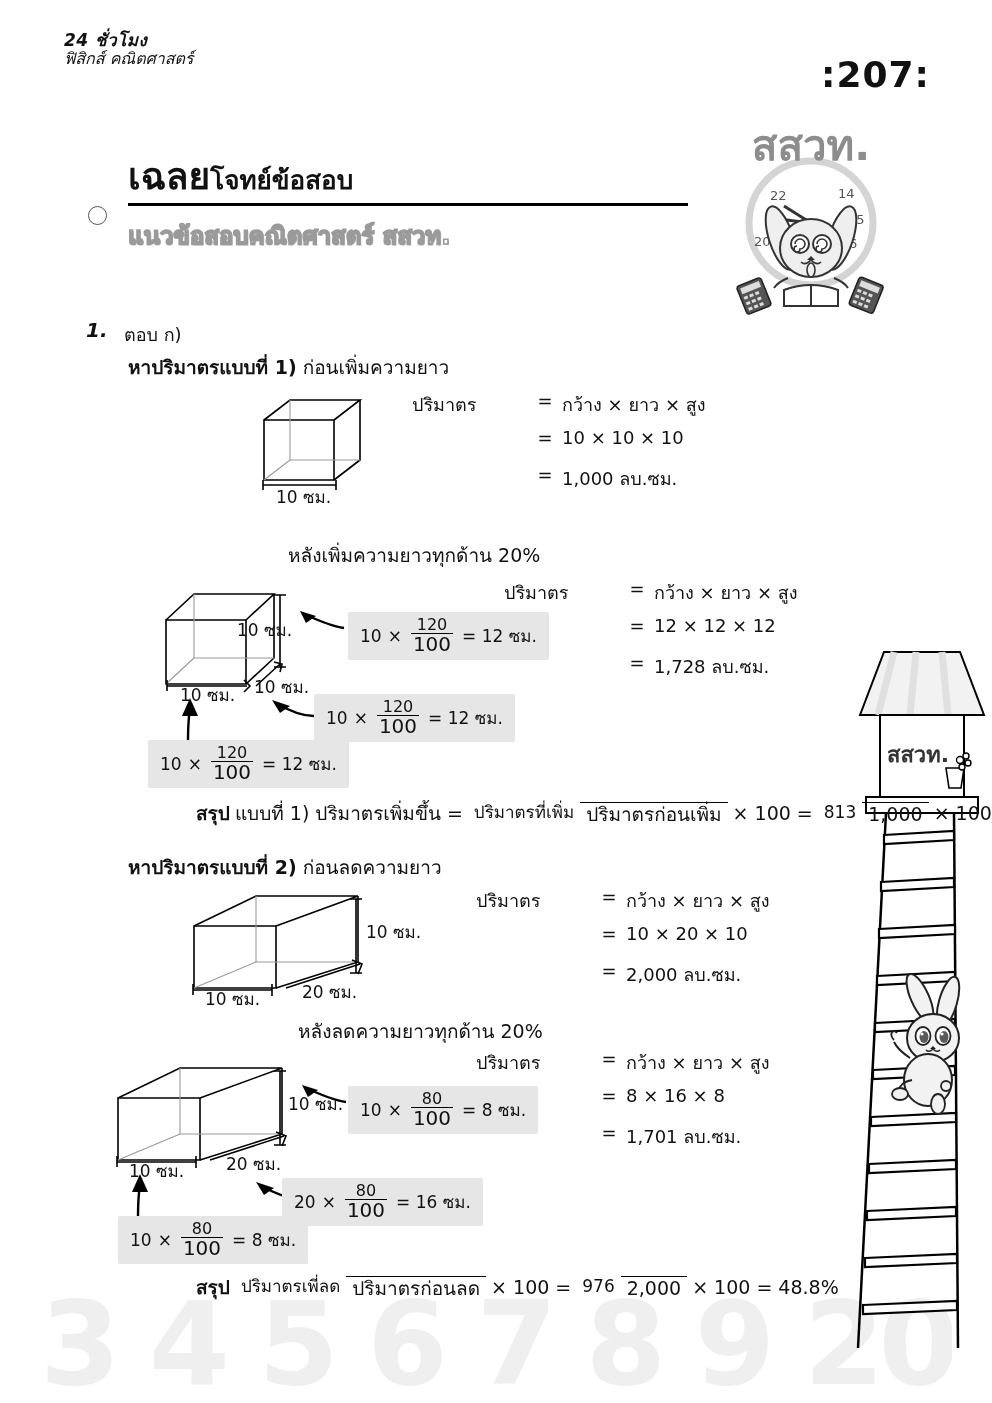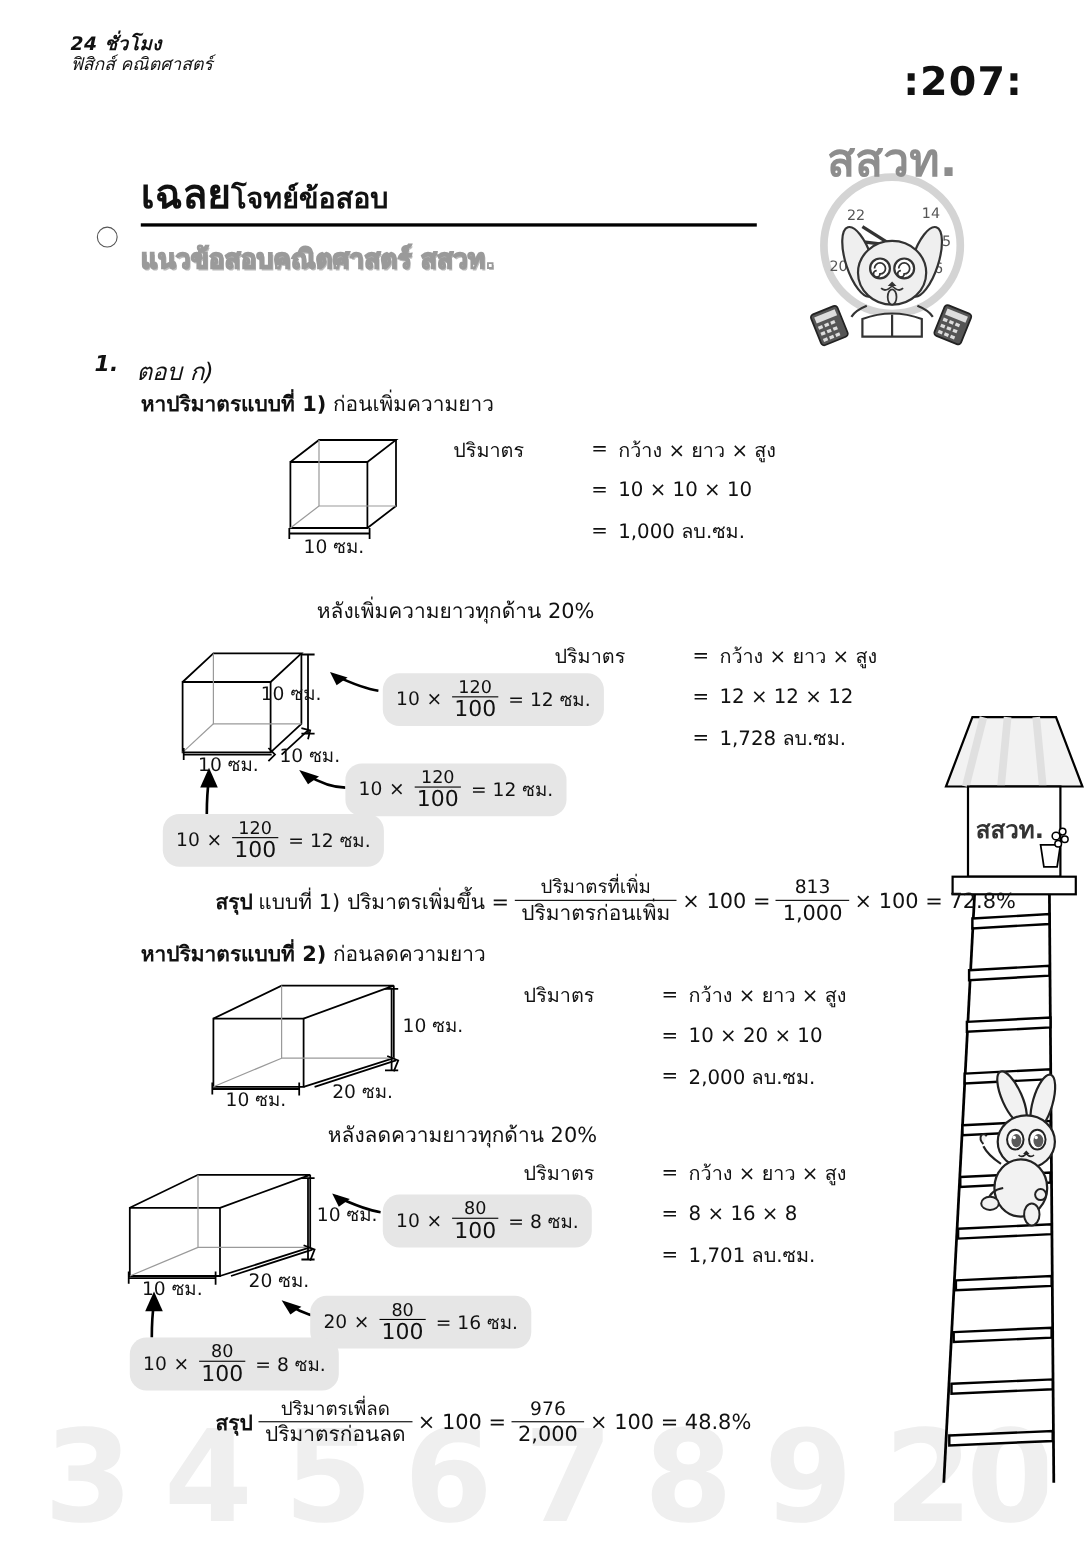--- a/index.html
+++ b/index.html
@@ -48,47 +48,47 @@
 
   
   .mascot { position:absolute; right:96px; top:118px; width:170px; height:190px; z-index:4;}
 
   
   .tower { position:absolute; right:0px; top:590px; width:150px; height:760px; z-index:1;}
 
   
   .content { position:absolute; left:0; top:0; width:860px; z-index:3;}
   .qnum { position:absolute; left:86px; top:318px; font-size:20px; font-weight:bold; font-style:italic;}
-  .qans { position:absolute; left:124px; top:320px; font-size:22px; font-style:italic;}
+  .qans { position:absolute; left:124px; top:320px; font-size:18px; }
 
   .sec-head { position:absolute; font-size:19px; }
   .sec-head b { font-weight:bold; }
 
   
   .eqbox { position:absolute; font-size:18px; }
-  .eqrow { display:flex; align-items:center; height:37px; white-space:nowrap;}
+  .eqrow { display:flex; height:37px; white-space:nowrap;}
   .eq-lab { width:116px; }
   .eq-eq  { width:34px; text-align:center;}
   .eq-val { }
 
   
   .pill {
-    position:absolute; background:#e6e6e6; border-radius:15px;
+    position:absolute; background:#e6e6e6; border-radius:2px;
     padding:5px 12px; font-size:17px; white-space:nowrap;
     display:flex; align-items:center; gap:6px;
   }
   .frac { display:inline-flex; flex-direction:column; align-items:center; vertical-align:middle;
           line-height:1.02; margin:0 3px; position:relative; top:0px;}
   .frac .num { font-size:16px; padding:0 2px;}
   .frac .den { font-size:20px; padding:0 2px; border-top:1.5px solid #000; }
 
   .dimlabel { position:absolute; font-size:17px; white-space:nowrap;}
 
   .summary { position:absolute; font-size:19px; display:flex; align-items:center; gap:5px; white-space:nowrap;}
-  .summary .frac2 { display:inline-flex; flex-direction:column; align-items:center; line-height:1.1;}
+  .summary .frac2 { display:inline-flex; flex-direction:row; align-items:center; line-height:1.1;}
   .summary .frac2 .num { font-size:17px; padding:0 6px 1px 6px;}
   .summary .frac2 .den { font-size:19px; padding:1px 6px 0 6px; border-top:1.6px solid #000;}
 
   svg { display:block; overflow:visible; }
   .ln { stroke:#000; stroke-width:1.6; fill:none; }
   .ln-thin { stroke:#9a9a9a; stroke-width:1.1; fill:none; }
   .arrow { stroke:#000; stroke-width:2.4; fill:none; }
 </style>
 </head>
 <body>

